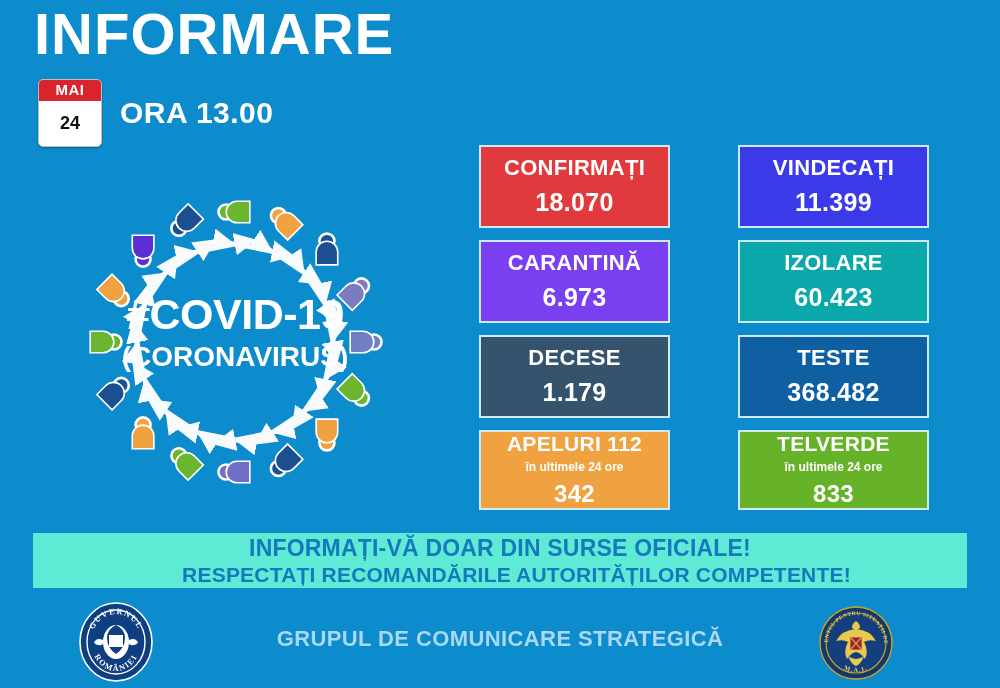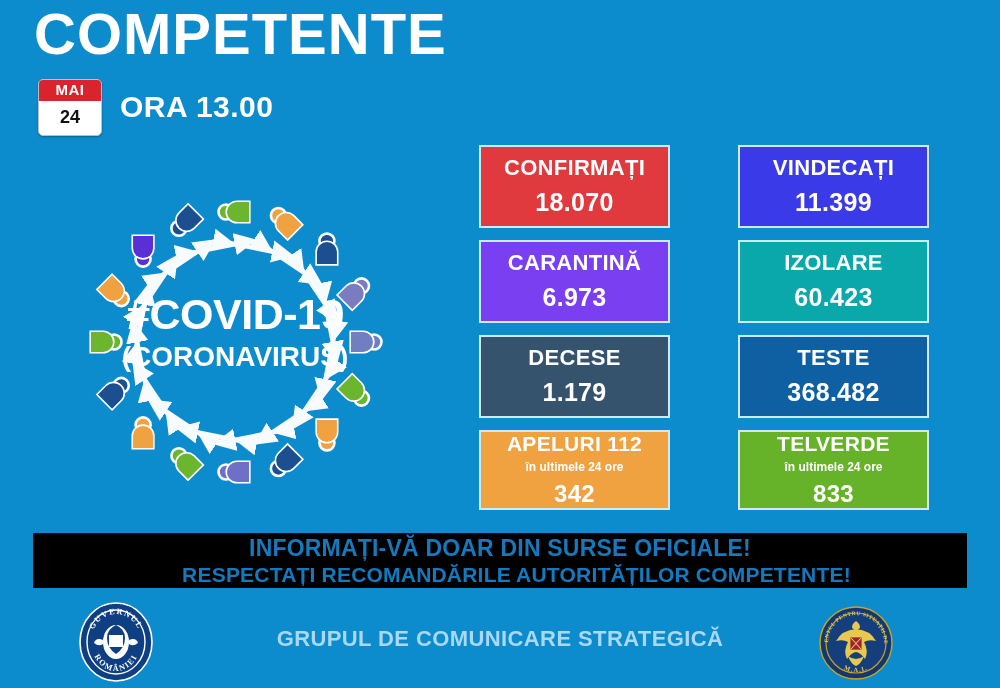--- a/index.html
+++ b/index.html
@@ -13,21 +13,21 @@
 
   
   .header { position:absolute; left:34px; top:4px; }
   .title {
     font-size:58px; font-weight:bold; color:#ffffff;
     letter-spacing:1px; line-height:1.05;
   }
   .subrow { display:flex; align-items:center; gap:18px; margin-top:14px; margin-left:4px; }
 
   .cal {
-    width:64px; height:57px; background:#ffffff;
+    width:64px; height:68px; background:#ffffff;
     border:1px solid #bfbfbf; border-radius:5px;
     overflow:hidden; display:flex; flex-direction:column;
     box-shadow:0 1px 2px rgba(0,0,0,.3);
   }
   .cal-top {
     background:#d9232d; color:#fff; font-size:15px; font-weight:bold;
     text-align:center; line-height:20px; height:21px; letter-spacing:.5px;
   }
   .cal-day {
     flex:1; color:#111; font-size:18px; font-weight:bold;
@@ -57,40 +57,40 @@
   .card-tall { height:80px; justify-content:space-between; }
   .card-label { font-size:22px; font-weight:bold; line-height:1.1; letter-spacing:.3px; }
   .card-value { font-size:25px; font-weight:bold; margin-top:7px; letter-spacing:.3px; }
   .card-tall .card-label { font-size:21px; }
   .card-note  { font-size:12px; font-weight:bold; margin-top:0px; }
   .card-tall .card-value { font-size:24px; margin-top:2px; }
 
   
   .banner {
     position:absolute; left:33px; top:533px; width:934px; height:55px;
-    background:#000000; display:flex; flex-direction:column;
+    background:#5eead4; display:flex; flex-direction:column;
     align-items:center; justify-content:center; color:#1479bd;
   }
   .banner-l1 { font-size:23px; font-weight:bold; letter-spacing:.2px; }
   .banner-l2 { font-size:21px; font-weight:bold; letter-spacing:.2px; margin-top:1px;padding-left:33px; }
 
   
   .footer { position:absolute; left:0; top:600px; width:976px; height:88px; }
   .footer-text {
     position:absolute; left:0; top:26px; width:1000px; text-align:center;
     font-size:22px; font-weight:bold; color:#a9d8f2; letter-spacing:.4px;
   }
   .seal-left  { position:absolute; left:78px; top:602px; }
   .seal-right { position:absolute; left:818px; top:604px; }
 </style>
 </head>
 <body>
 
 <div class="header">
-  <div class="title">COMPETENTE</div>
+  <div class="title">INFORMARE</div>
   <div class="subrow">
     <div class="cal">
       <div class="cal-top">MAI</div>
       <div class="cal-day">24</div>
     </div>
     <div class="hour">ORA 13.00</div>
   </div>
 </div>
 
 <div class="circle-wrap">

